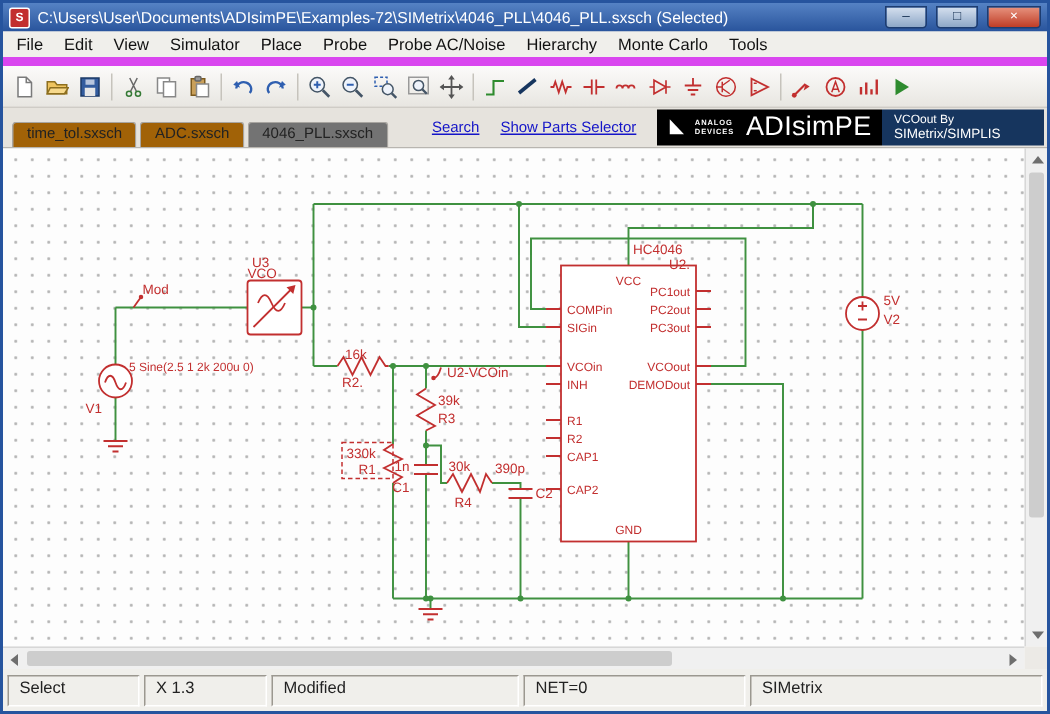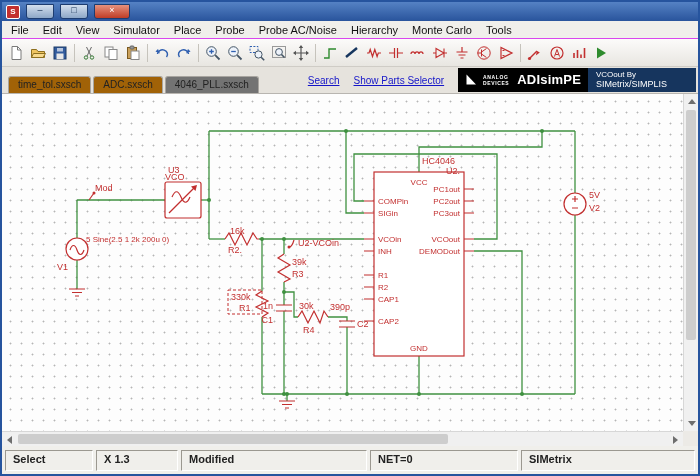--- a/index.html
+++ b/index.html
@@ -11,40 +11,40 @@
     display:flex;align-items:center;padding:0 4px;gap:5px;}
   .app-icon{width:12px;height:12px;background:#c22f2f;border:1px solid #fff;border-radius:2px;
     color:#fff;font-size:8px;line-height:11px;text-align:center;font-weight:bold;}
   .title-text{flex:1;color:#fff;font-size:10.5px;white-space:nowrap;overflow:hidden;}
   .caption-btn{width:26px;height:13px;border:1px solid #1d3c70;border-radius:0 0 3px 3px;
     background:linear-gradient(#d4dfee,#8da7c7);color:#122c4e;font-size:9px;line-height:11px;
     text-align:center;margin-left:1px;}
   .caption-btn.close{background:linear-gradient(#e6917d,#bf3d26);color:#fff;width:34px;}
   
   .menubar{height:17px;flex:0 0 17px;display:flex;align-items:center;padding-left:2px;
-    background:#f0efeb;border-bottom:1px solid #d946ef;}
+    background:#f0efeb;border-bottom:6px solid #d946ef;}
   .menu-item{font-size:11px;padding:1px 7px;color:#111;}
   
   .toolbar{height:27px;flex:0 0 27px;display:flex;align-items:center;padding:0 3px;
     background:linear-gradient(#fcfbfa,#e8e6e1);border-bottom:1px solid #cfccc6;}
   .tb-icon{width:20px;height:20px;display:flex;align-items:center;justify-content:center;
     border:1px solid transparent;border-radius:2px;}
   .tb-sep{width:1px;height:18px;background:#c6c3bc;margin:0 3px;flex:0 0 1px;}
   
   .tabstrip{height:26px;flex:0 0 26px;display:flex;align-items:flex-end;background:#e6e3dd;
     padding:0 2px 0 6px;}
   .tab{font-size:10px;padding:2px 9px 3px 9px;background:#a16207;border:1px solid #a8a5a0;
     border-bottom:none;border-radius:3px 3px 0 0;margin-right:2px;color:#222;white-space:nowrap;}
   .tab.active{background:#737373;position:relative;top:1px;padding-bottom:4px;}
   .strip-right{margin-left:auto;display:flex;align-items:center;height:26px;gap:14px;}
   .hlink{font-size:10px;color:var(--link);text-decoration:underline;white-space:nowrap;}
   .brand{display:flex;align-items:stretch;height:24px;margin-bottom:1px;}
   .adi-black{background:#000;color:#fff;display:flex;align-items:center;padding:0 7px;gap:5px;}
   .adi-lines{font-size:5px;line-height:6px;letter-spacing:.6px;font-weight:bold;}
-  .adisimpe{font-size:13px;font-weight:bold;margin-left:3px;letter-spacing:.2px;}
+  .adisimpe{font-size:18px;font-weight:normal;margin-left:3px;letter-spacing:.2px;}
   .powered{background:var(--navy);color:#fff;padding:1px 8px;display:flex;flex-direction:column;
     justify-content:center;align-items:flex-start;min-width:92px;}
   .powered .l1{font-size:8px;}
   .powered .l2{font-size:9px;font-weight:normal;white-space:nowrap;}
   
   .canvas-wrap{position:relative;flex:1;background:#fff;border-top:1px solid #b8b5b0;}
   .canvas{position:absolute;left:0;top:0;right:15px;bottom:15px;background:#fdfdfd;
     background-image:radial-gradient(circle,#b5b5b5 0.8px,transparent 1.15px);
     background-size:11px 11px;background-position:3px 2px;}
   svg.schematic{position:absolute;left:0;top:0;}
@@ -64,31 +64,32 @@
   .corner{position:absolute;right:0;bottom:0;width:15px;height:15px;background:#eceae6;}
   .sb-arrow{position:absolute;width:0;height:0;}
   .vthumb{position:absolute;left:2px;right:2px;top:16px;height:230px;background:#cdcdcd;border-radius:2px;}
   .hthumb{position:absolute;top:2px;bottom:2px;left:16px;width:430px;background:#cdcdcd;border-radius:2px;}
   .up-ar{top:5px;left:4px;border-left:4px solid transparent;border-right:4px solid transparent;border-bottom:5px solid #6e6e6e;}
   .dn-ar{bottom:5px;left:4px;border-left:4px solid transparent;border-right:4px solid transparent;border-top:5px solid #6e6e6e;}
   .lf-ar{left:5px;top:4px;border-top:4px solid transparent;border-bottom:4px solid transparent;border-right:5px solid #6e6e6e;}
   .rt-ar{right:5px;top:4px;border-top:4px solid transparent;border-bottom:4px solid transparent;border-left:5px solid #6e6e6e;}
   
   .statusbar{height:28px;flex:0 0 28px;background:#f0efeb;display:flex;gap:3px;
-    padding:4px 3px 3px 3px;box-sizing:border-box;font-weight:bold;}
+    padding:4px 3px 3px 3px;box-sizing:border-box;}
   .status-panel{border:1px solid;border-color:#9b9890 #ffffff #ffffff #9b9890;font-size:11px;
     padding:2px 7px;box-sizing:border-box;color:#222;white-space:nowrap;overflow:hidden;}
 </style>
 </head>
 <body>
 
 <div class="window">
 
   <div class="titlebar">
     <div class="app-icon">S</div>
+    <div class="title-text">C:\Users\User\Documents\ADIsimPE\Examples-72\SIMetrix\4046_PLL\4046_PLL.sxsch  (Selected)</div>
     <div class="caption-btn">–</div>
     <div class="caption-btn">□</div>
     <div class="caption-btn close">×</div>
   </div>
 
   <div class="menubar" id="menubar">
       <span class="menu-item">File</span>
       <span class="menu-item">Edit</span>
       <span class="menu-item">View</span>
       <span class="menu-item">Simulator</span>
@@ -443,17 +444,17 @@
       <div class="sb-arrow lf-ar"></div>
       <div class="hthumb"></div>
       <div class="sb-arrow rt-ar"></div>
     </div>
     <div class="corner"></div>
   </div>
 
   <div class="statusbar">
     <div class="status-panel" style="width:88px">Select</div>
     <div class="status-panel" style="width:82px">X  1.3</div>
-    <div class="status-panel" style="width:186px">Modified</div>
+    <div class="status-panel" style="width:165px">Modified</div>
     <div class="status-panel" style="width:148px">NET=0</div>
     <div class="status-panel" style="flex:1">SIMetrix</div>
   </div>
 </div>
 
 </body></html>

